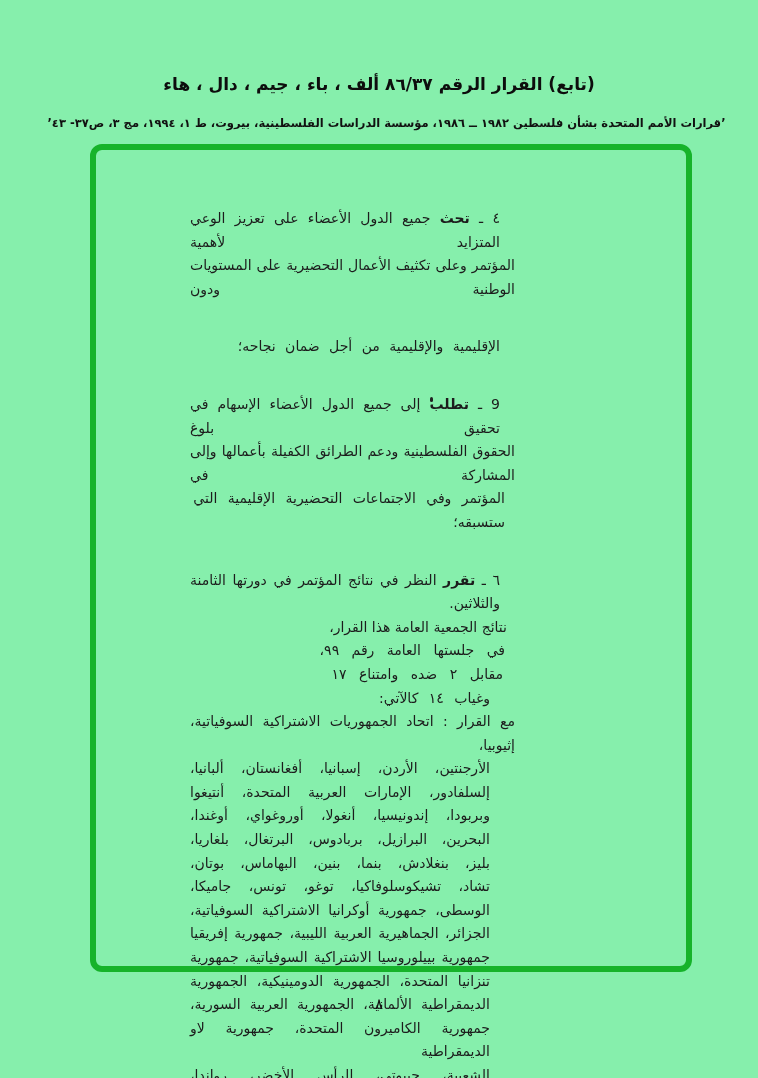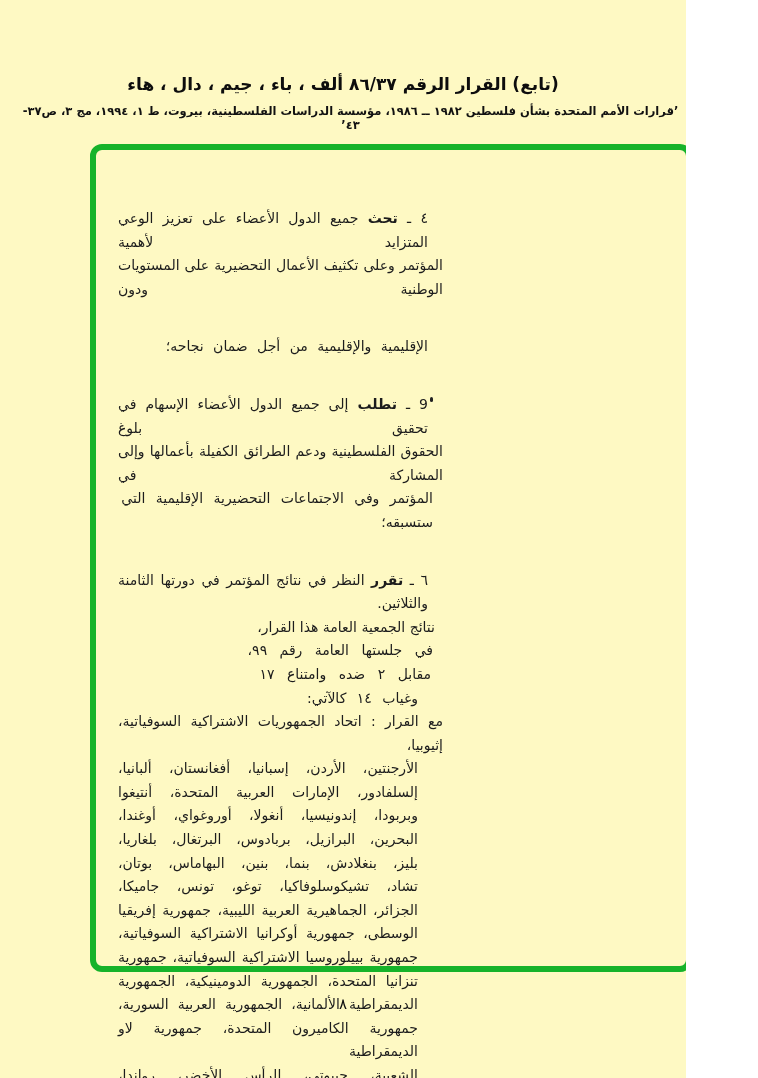--- a/index.html
+++ b/index.html
@@ -1,30 +1,30 @@
 <!DOCTYPE html>
 <html lang="ar"><head>
 <meta charset="utf-8">
 <style>
   html,body{margin:0;padding:0;}
   .page{
     position:relative;
-    width:686px;height:1078px;
-    background:#fef9c3;
+    width:758px;height:1078px;
+    background:#86efac;
     font-family:"DejaVu Sans", sans-serif;
     color:#1b1b1b;
     overflow:hidden;
   }
   .header-title{
     position:absolute;top:74px;left:0;right:0;
     direction:rtl;text-align:center;
     font-weight:bold;font-size:17px;color:#0d0d0d;
   }
   .header-source{
-    position:absolute;top:104px;left:0;right:0;
+    position:absolute;top:116px;left:0;right:0;
     direction:rtl;text-align:center;
     font-weight:bold;font-size:11.5px;color:#111;
     letter-spacing:0px;
     margin-left:15px;
   }
   .green-box{
     position:absolute;left:90px;top:144px;
     width:590px;height:816px;
     border:6px solid #16b32a;
     border-radius:12px;
@@ -81,22 +81,22 @@
     <div class="line r ind10 ws8">في جلستها العامة رقم ٩٩،</div>
     <div class="line r ind12 ws8">مقابل ٢ ضده وامتناع ١٧</div>
     <div class="line r ind25 ws6">وغياب ١٤ كالآتي:</div>
     <div class="line j">مع القرار : اتحاد الجمهوريات الاشتراكية السوفياتية، إثيوبيا،</div>
     <div class="line j ind25">الأرجنتين، الأردن، إسبانيا، أفغانستان، ألبانيا،</div>
     <div class="line j ind25">إلسلفادور، الإمارات العربية المتحدة، أنتيغوا</div>
     <div class="line j ind25">وبربودا، إندونيسيا، أنغولا، أوروغواي، أوغندا،</div>
     <div class="line j ind25">البحرين، البرازيل، بربادوس، البرتغال، بلغاريا،</div>
     <div class="line j ind25">بليز، بنغلادش، بنما، بنين، البهاماس، بوتان،</div>
     <div class="line j ind25">تشاد، تشيكوسلوفاكيا، توغو، تونس، جاميكا،</div>
+    <div class="line j ind25">الوسطى، جمهورية أوكرانيا الاشتراكية السوفياتية،</div>
     <div class="line j ind25">الجزائر، الجماهيرية العربية الليبية، جمهورية إفريقيا</div>
-    <div class="line j ind25">الوسطى، جمهورية أوكرانيا الاشتراكية السوفياتية،</div>
     <div class="line j ind25">جمهورية بييلوروسيا الاشتراكية السوفياتية، جمهورية</div>
     <div class="line j ind25">تنزانيا المتحدة، الجمهورية الدومينيكية، الجمهورية</div>
     <div class="line j ind25">الديمقراطية الألمانية، الجمهورية العربية السورية،</div>
     <div class="line j ind25">جمهورية الكاميرون المتحدة، جمهورية لاو الديمقراطية</div>
     <div class="line j ind25">الشعبية، جيبوتي، الرأس الأخضر، رواندا،</div>
     <div class="line j ind25">ساو تومي وبرينسيبي، سري لانكا، سنغافورة،</div>
     <div class="line j ind25">السنغال، السودان، سورينام، السويد، سيراليون،</div>
   </div>
 
   <div class="page-num">٨</div>

